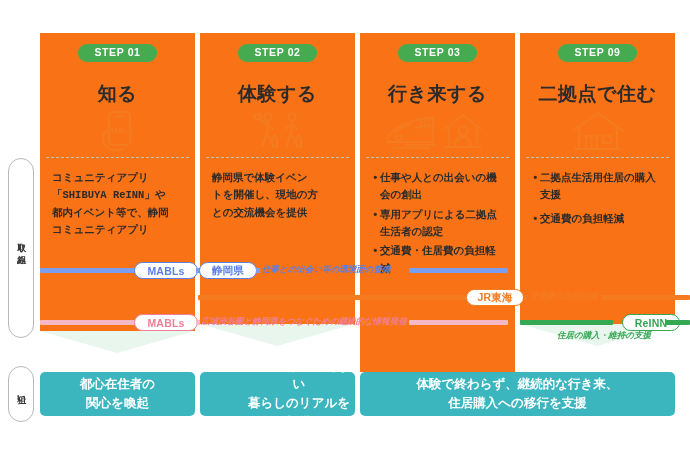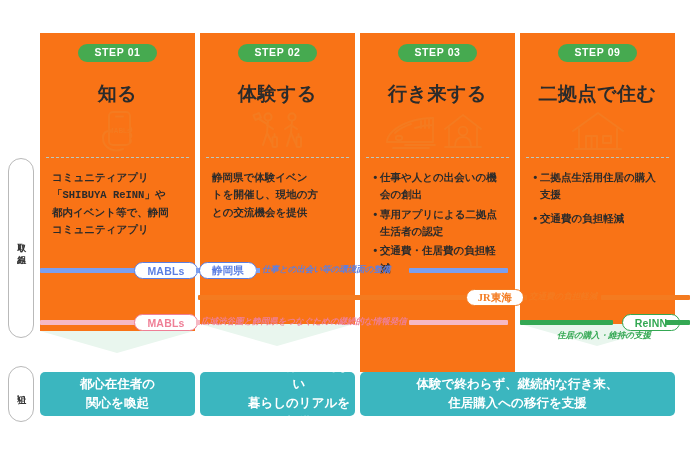--- a/index.html
+++ b/index.html
@@ -311,21 +311,21 @@
     </div>
     <div class="rail-tick" style="left:196px;top:268px;background:#7b9ff0;"></div>
     <div class="rail-pill" style="left:199px;top:262px;width:58px;border:1.6px solid #5b7fe3;color:#5b7fe3;">
       <span>静岡県</span>
     </div>
     <div class="rail-tick" style="left:256px;top:268px;background:#7b9ff0;"></div>
     <div class="rail-text" style="left:262px;top:265px;color:#5b7fe3;">仕事との出会い等の環境面の整備</div>
     <div class="rail-line" style="left:409px;top:268px;width:99px;background:#7b9ff0;"></div>
 
     <div class="rail-line" style="left:198px;top:295px;width:272px;background:#f47b20;"></div>
-    <div class="rail-pill" style="left:466px;top:289px;width:58px;border:1.6px solid #f47b20;color:#f47b20;font-family:Liberation Serif, serif;">
+    <div class="rail-pill" style="left:466px;top:289px;width:58px;border:1.6px solid #f47b20;color:#f47b20;">
       <span>JR東海</span>
     </div>
     <div class="rail-tick" style="left:523px;top:295px;background:#f47b20;"></div>
     <div class="rail-text" style="left:529px;top:292px;color:#f47b20;">交通費の負担軽減</div>
     <div class="rail-line" style="left:601px;top:295px;width:89px;background:#f47b20;"></div>
 
     <div class="rail-line" style="left:40px;top:320px;width:98px;background:#f6b8c4;"></div>
     <div class="rail-pill" style="left:134px;top:314px;width:64px;border:1.6px solid #ef7f96;color:#ef7f96;">
       <span>MABLs</span>
     </div>

